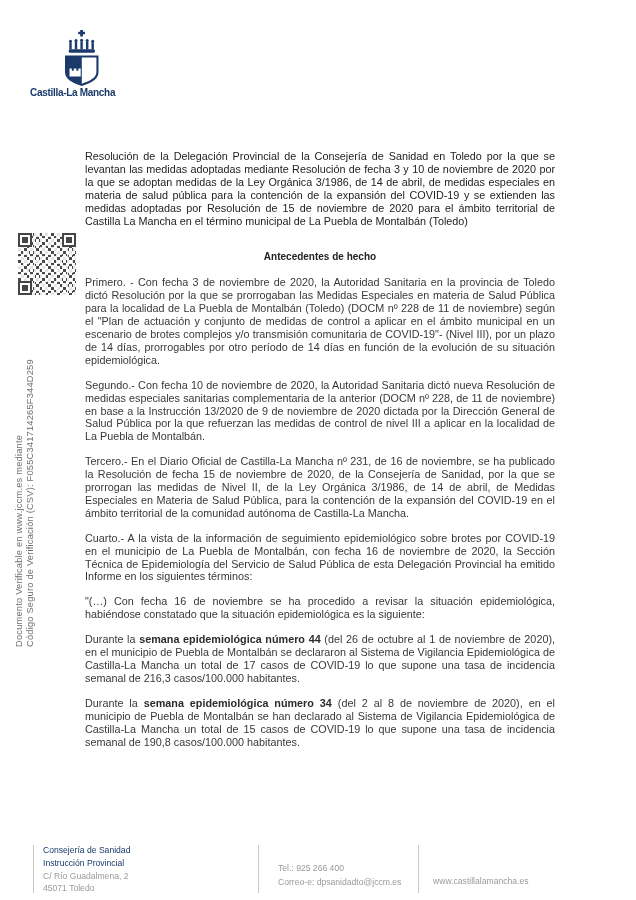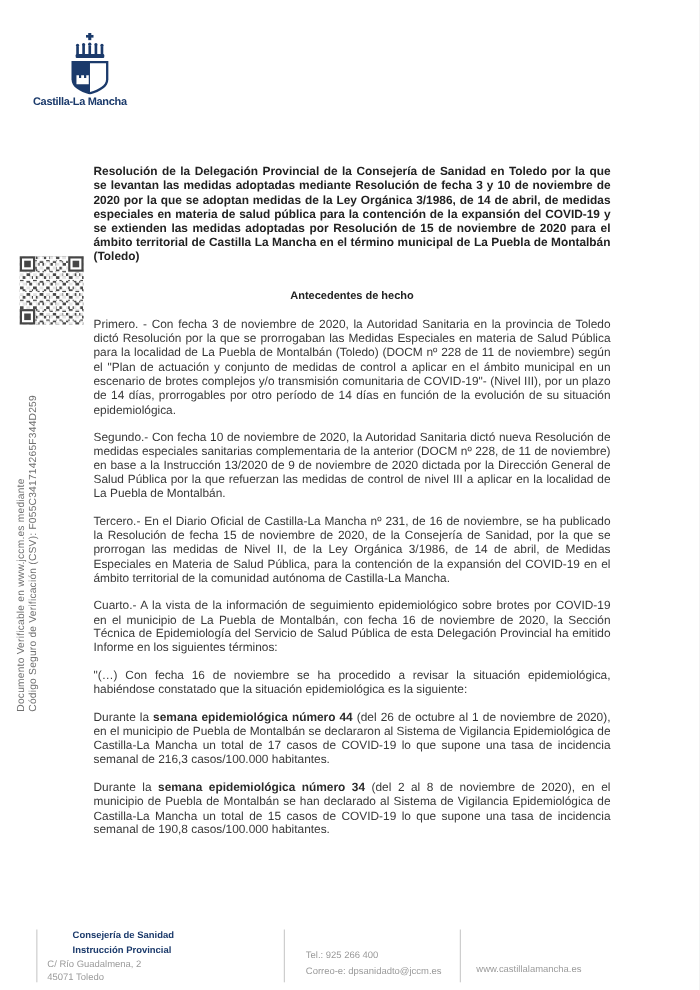--- a/index.html
+++ b/index.html
@@ -23,32 +23,32 @@
     transform:rotate(-90deg);transform-origin:0 0;
     font-size:9.3px;line-height:11px;letter-spacing:.2px;color:#6f6f6f;white-space:nowrap;
   }
   
   .logo{position:absolute;left:30px;top:30px;width:180px;}
   .logo svg{display:block;margin-left:32px;}
   .logo-text{margin-top:1px;font-size:10px;font-weight:bold;letter-spacing:-.3px;color:#1b3a6b;white-space:nowrap;}
   
   .content{position:absolute;left:85px;top:150px;width:470px;}
   .content p{margin:0 0 12px 0;font-size:10.8px;line-height:12.9px;text-align:justify;}
-  .content p.title{font-weight:bold;color:#222;margin-bottom:24px;}
+  .content p.title{font-weight:normal;color:#222;margin-bottom:24px;}
   .content p.intro{margin-bottom:15px;}
   .content h3.heading{
     margin:0 0 12px 0;font-size:10px;line-height:12.9px;font-weight:bold;color:#222;text-align:center;
   }
   .content b{color:#2c2c2c;}
   
   .footer{position:absolute;left:0;top:843px;width:636px;height:57px;font-size:8.6px;line-height:12.8px;color:#9a9a9a;}
   .vline{position:absolute;top:2px;width:1px;height:48px;background:#c9c9c9;}
   .vl1{left:33px}.vl2{left:258px}.vl3{left:418px}
   .addr{position:absolute;left:43px;top:1px;}
-  .addr .org{font-weight:bold;color:#1b3a6b;margin-left:23px;}
+  .addr .org{font-weight:normal;color:#1b3a6b;}
   .contact{position:absolute;left:278px;top:18px;line-height:14px;}
   .web{position:absolute;left:433px;top:32px;}
 </style>
 </head>
 <body>
 
 <div class="page">
 
   <aside>
     <div class="qr">

